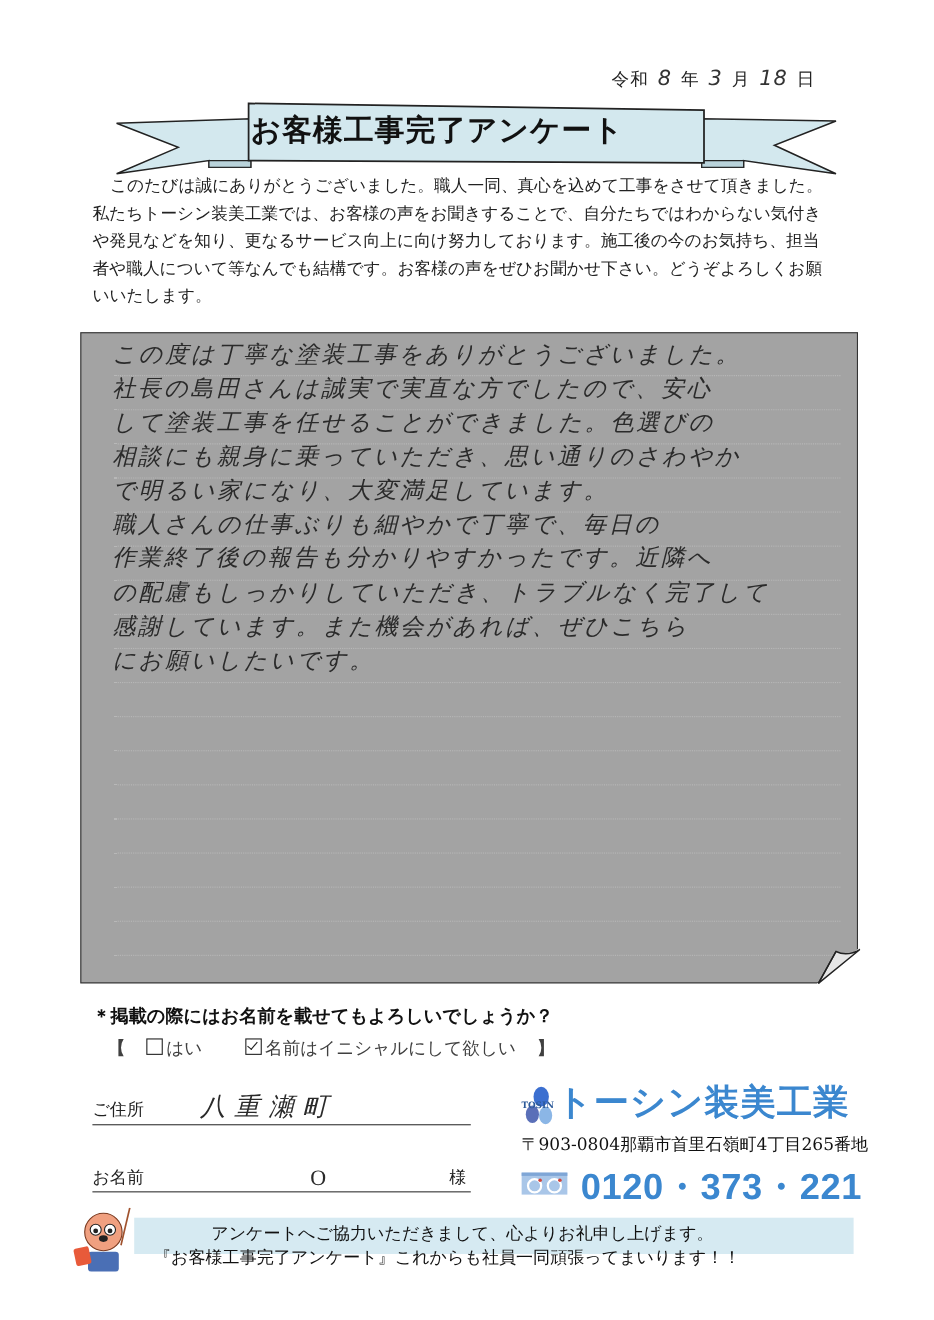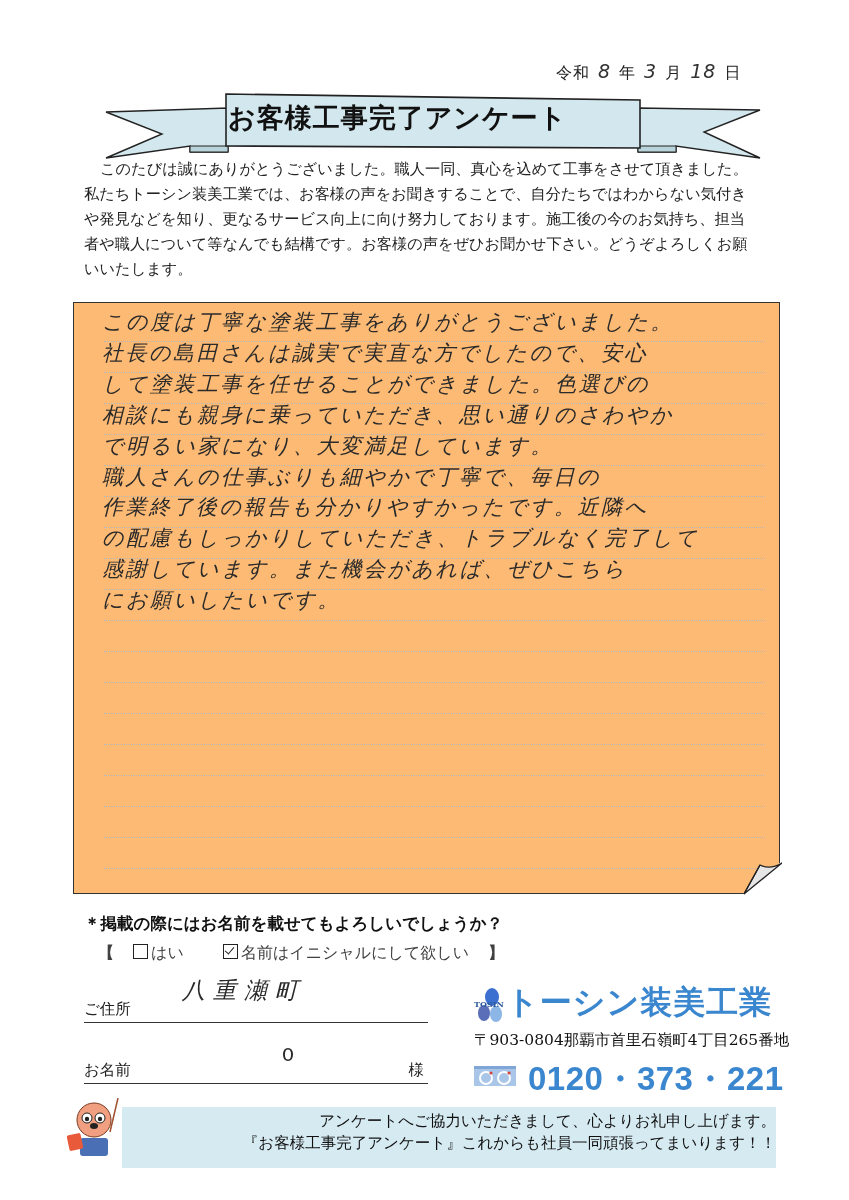--- a/index.html
+++ b/index.html
@@ -18,56 +18,56 @@
                   font-family: "DejaVu Sans", sans-serif; font-weight: bold; font-size: 27px; color: #111;
                   letter-spacing: 1px; }
 
   
   .intro { left: 84px; top: 157px; width: 700px; font-size: 15.2px; line-height: 25px; color: #222; }
   .intro p { margin: 0; }
   .intro .indent { text-indent: 16px; }
 
   
   .cbox { left: 73px; top: 302px; width: 707px; height: 592px; border: 1.5px solid #333; box-sizing: border-box;
-          background: #fdba74; }
+          background: #a3a3a3; }
   .cline { position: absolute; left: 30px; width: 660px; height: 0; border-top: 1.5px dotted #b8b8b8; }
   .handwriting { position: absolute; left: 28px; top: 4px; width: 660px;
                  font-family: "DejaVu Sans", sans-serif; font-size: 21px; line-height: 30.9px;
                  color: #2a2a2a; letter-spacing: 2.5px; font-style: italic; }
   .handwriting div { white-space: nowrap; overflow: hidden; }
   .curl { position: absolute; right: -3px; bottom: -2px; }
 
   
   .perm-q { left: 84px; top: 913px; font-family: "DejaVu Sans", sans-serif; font-size: 16.5px; font-weight: bold; color: #111; }
   .perm-opts { left: 98px; top: 943px; font-family: "DejaVu Sans", sans-serif; font-size: 16px; color: #404040; white-space: nowrap; }
   .perm-opts .br { font-weight: bold; }
   .perm-opts .opt { margin-left: 14px; }
   .chk { display: inline-block; width: 13px; height: 13px; border: 1px solid #222; vertical-align: -1px; margin-right: 3px; position: relative; }
   .chk.on::after { content: ""; position: absolute; left: 3px; top: 0px; width: 4px; height: 8px;
                    border-right: 1.5px solid #222; border-bottom: 1.5px solid #222; transform: rotate(40deg); }
 
   
   .field { left: 84px; width: 344px; border-bottom: 1.5px solid #333; height: 32px; }
   .field .lbl { position: absolute; left: 0; bottom: 2px; font-family: "DejaVu Sans", sans-serif; font-size: 15.5px; color: #222; }
-  .field .val { position: absolute; bottom: 16px; font-family: Liberation Mono, monospace; font-style: italic; font-size: 23px; color: #2a2a2a; letter-spacing: 8px; }
+  .field .val { position: absolute; bottom: 0px; font-family: Liberation Serif, serif; font-style: italic; font-size: 23px; color: #2a2a2a; letter-spacing: 8px; }
   .field .suffix { position: absolute; right: 4px; bottom: 2px; font-family: "DejaVu Sans", sans-serif; font-size: 15.5px; color: #222; }
 
   
   .logo { left: 470px; top: 985px; width: 330px; height: 40px; }
   .logo-name { position: absolute; left: 36px; top: -4px; font-family: "DejaVu Sans", sans-serif; font-weight: bold;
                font-size: 32px; color: #3b87cf; letter-spacing: 1px; white-space: nowrap; }
   .tosin { position: absolute; left: 4px; top: 14px; font-size: 8px; font-weight: bold; color: #2c5a9a; font-family: "DejaVu Serif", serif; }
   .addr { left: 474px; top: 1030px; font-size: 15.5px; color: #111; white-space: nowrap; }
   .phone { left: 474px; top: 1057px; white-space: nowrap; }
   .phone .fd { display: inline-block; width: 42px; height: 24px; vertical-align: 2px; position: relative; }
   .phone .num { font-family: "Liberation Sans", sans-serif; font-weight: bold; font-size: 33px; color: #3b87cf; margin-left: 12px; letter-spacing: 0.5px; }
 
   
   .mascot { left: 66px; top: 1098px; width: 56px; height: 60px; }
-  .footer-band { left: 122px; top: 1107px; width: 654px; height: 61px; background: #d6eaf2; text-align: right; }
+  .footer-band { left: 122px; top: 1107px; width: 654px; height: 33px; background: #d6eaf2; }
   .footer-band div { font-size: 15.5px; line-height: 22px; white-space: nowrap; color: #111; }
   .footer-band .l1 { padding-left: 70px; padding-top: 3px; }
   .footer-band .l2 { padding-left: 18px; }
 </style>
 </head>
 <body>
 
 <div class="abs date">
   <span>令和</span><span class="hw">8</span><span>年</span><span class="hw">3</span><span>月</span><span class="hw">18</span><span>日</span>
 </div>

